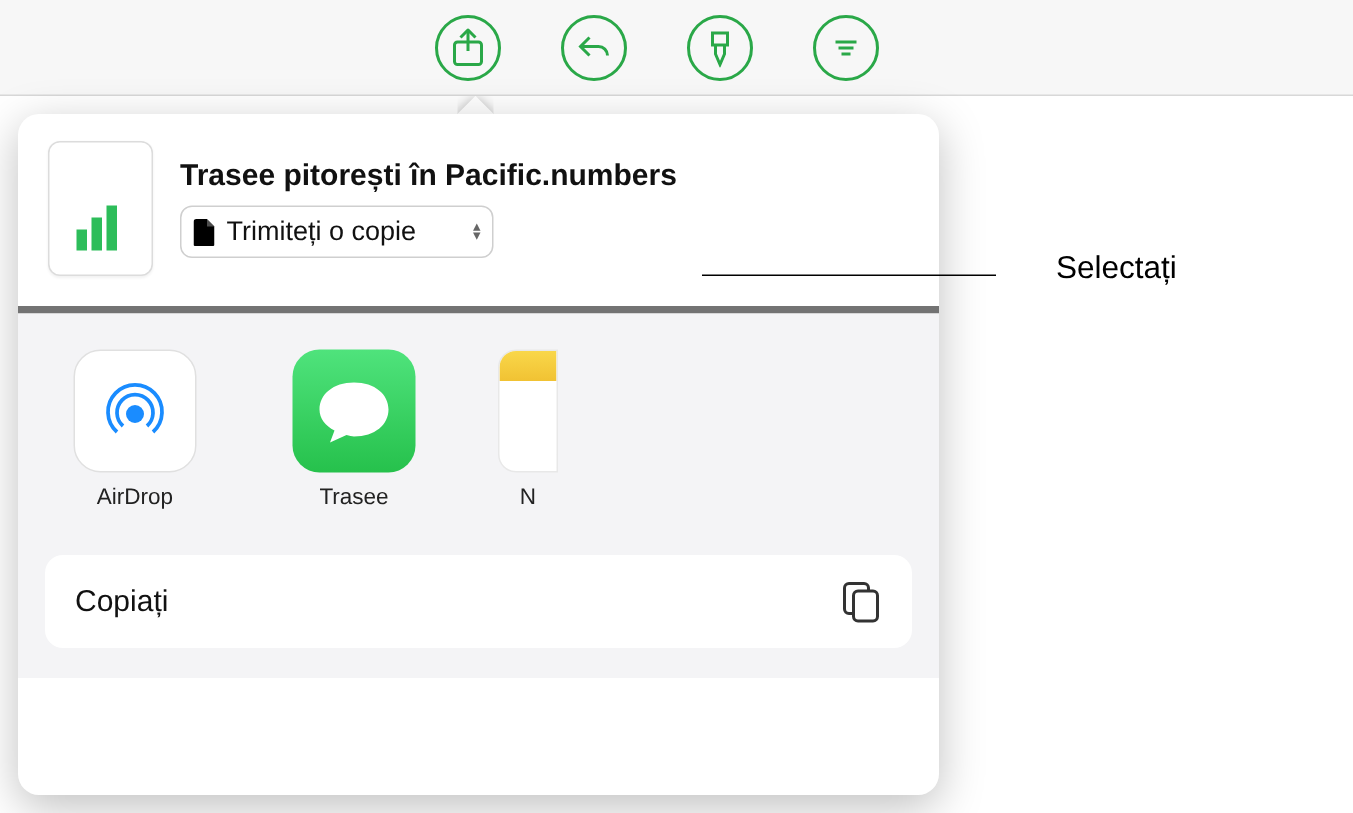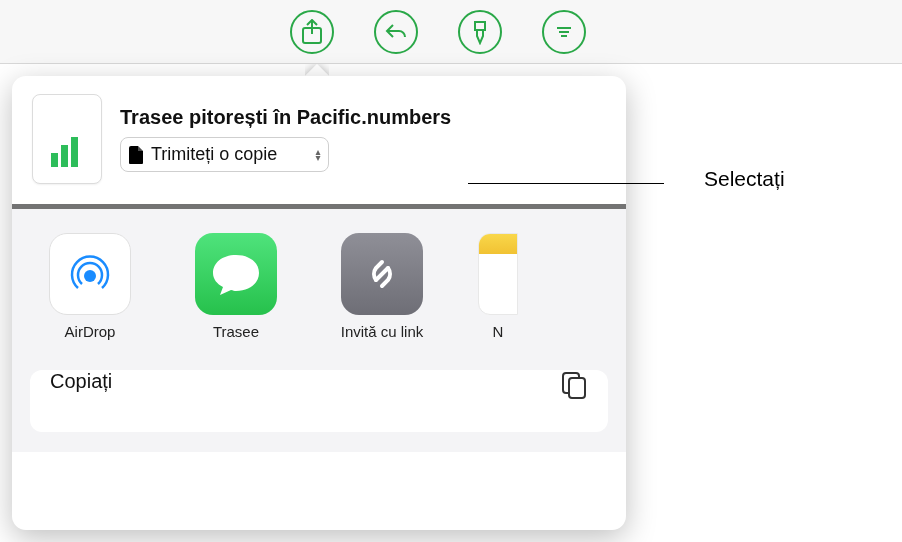--- a/index.html
+++ b/index.html
@@ -136,20 +136,21 @@
     .app-label { font-size: 15px; color: #222; white-space: nowrap; }
     .actions-area {
       background: #f4f4f6;
       padding: 20px 18px;
     }
     .action-row {
       background: #fff;
       border-radius: 12px;
       height: 62px;
       display: flex;
+      align-items: center;
       justify-content: space-between;
       padding: 0 20px;
       font-size: 20px;
       color: #111;
     }
     .callout-line {
       position: absolute;
       top: 183px;
       left: 468px;
       width: 196px;
@@ -245,30 +246,20 @@
       <div class="app-label">AirDrop</div>
     </div>
     <div class="app">
       <div class="app-icon ic-messages">
         <svg width="54" height="50" viewBox="0 0 54 50">
           <path d="M27 6 C13 6 4 14 4 24 C4 30 8 35 14 38 L11 46 L22 41 C24 41.5 25.5 42 27 42 C41 42 50 34 50 24 C50 14 41 6 27 6 Z" fill="#fff"></path>
         </svg>
       </div>
       <div class="app-label">Trasee</div>
     </div>
-    <div class="app">
-      <div class="app-icon ic-link">
-        <svg width="48" height="48" viewBox="0 0 48 48" fill="none" stroke="#fff" stroke-width="4" stroke-linecap="round">
-          <path d="M18 30 A10 10 0 0 1 18 18 L24 12"></path>
-          <path d="M30 18 A10 10 0 0 1 30 30 L24 36"></path>
-          <line x1="18" y1="30" x2="30" y2="18"></line>
-        </svg>
-      </div>
-      <div class="app-label">Invită cu link</div>
-    </div>
     <div class="app" style="width:40px;">
       <div class="app-icon ic-notes" style="width:40px;border-radius:12px 0 0 12px;flex-direction:column;justify-content:flex-start;">
         <div class="bar"></div>
       </div>
       <div class="app-label">N</div>
     </div>
   </div>
 
   <div class="actions-area">
     <div class="action-row">

